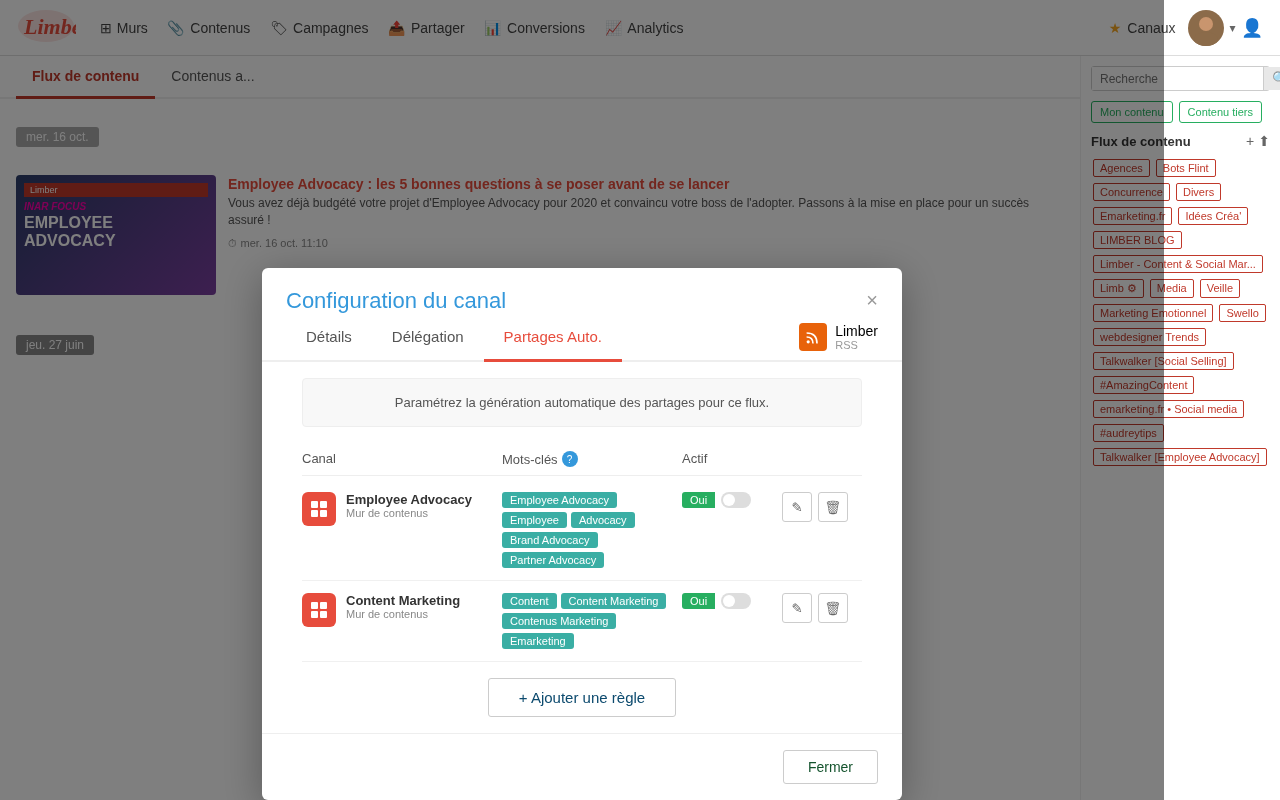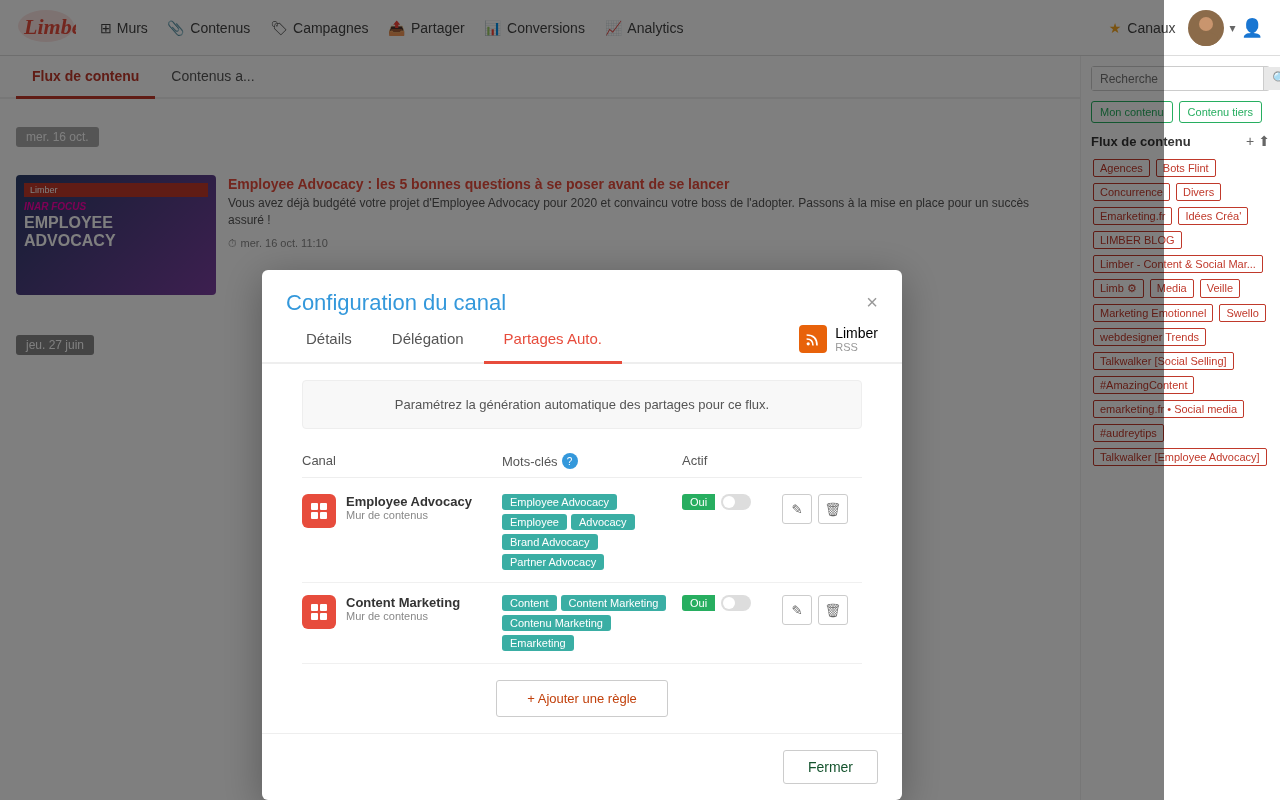--- a/index.html
+++ b/index.html
@@ -405,22 +405,22 @@
       color: #666;
     }
     .add-rule-btn {
       display: block;
       margin: 16px auto 0;
       border: 1px solid #ccc;
       background: #fff;
       padding: 10px 30px;
       border-radius: 3px;
       cursor: pointer;
-      font-size: 13px;
-      color: #c2410c;
+      font-size: 15px;
+      color: #0c4a6e;
     }
     .modal-footer {
       padding: 16px 24px;
       display: flex;
       justify-content: flex-end;
       border-top: 1px solid #eee;
     }
     .btn-fermer {
       border: 1px solid #ccc;
       background: #fff;
@@ -634,21 +634,21 @@
             </svg>
           </div>
           <div>
             <div class="channel-name">Content Marketing</div>
             <div class="channel-sub">Mur de contenus</div>
           </div>
         </div>
         <div class="keywords">
           <span class="kw-tag">Content</span>
           <span class="kw-tag">Content Marketing</span>
-          <span class="kw-tag">Contenu Marketing</span>
+          <span class="kw-tag">Contenus Marketing</span>
           <span class="kw-tag">Emarketing</span>
         </div>
         <div class="toggle-area">
           <span class="toggle-oui">Oui</span>
           <div class="toggle-slider"></div>
         </div>
         <div class="row-actions">
           <button class="row-btn">✎</button>
           <button class="row-btn">🗑</button>
         </div>

